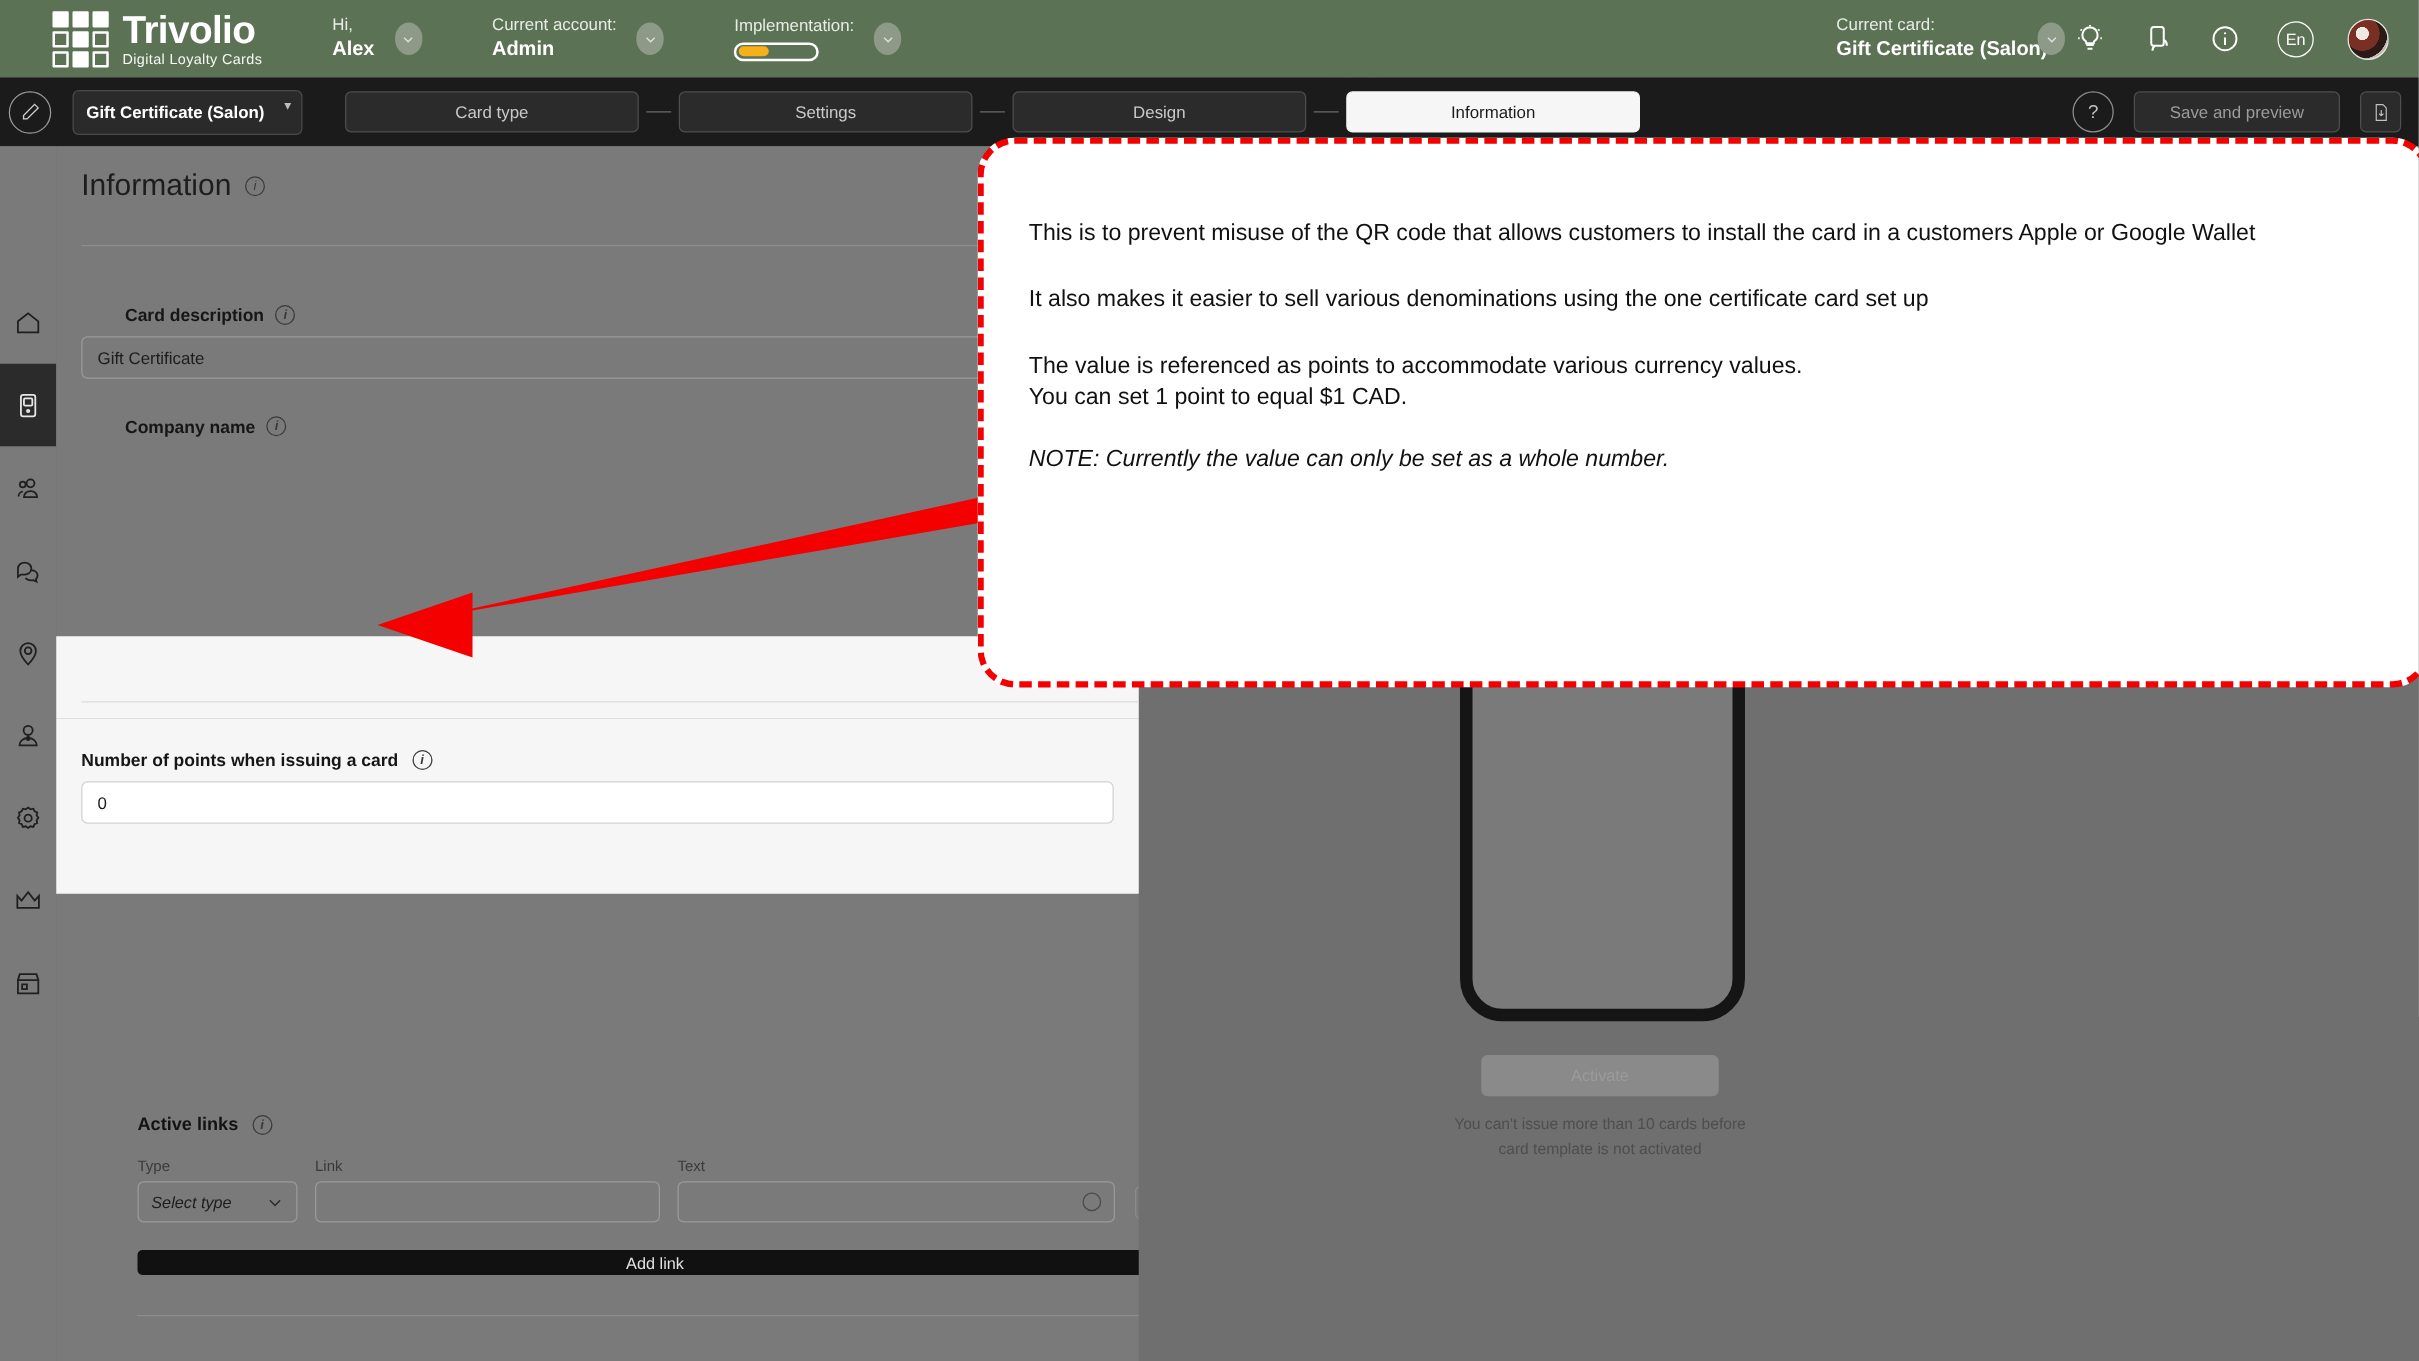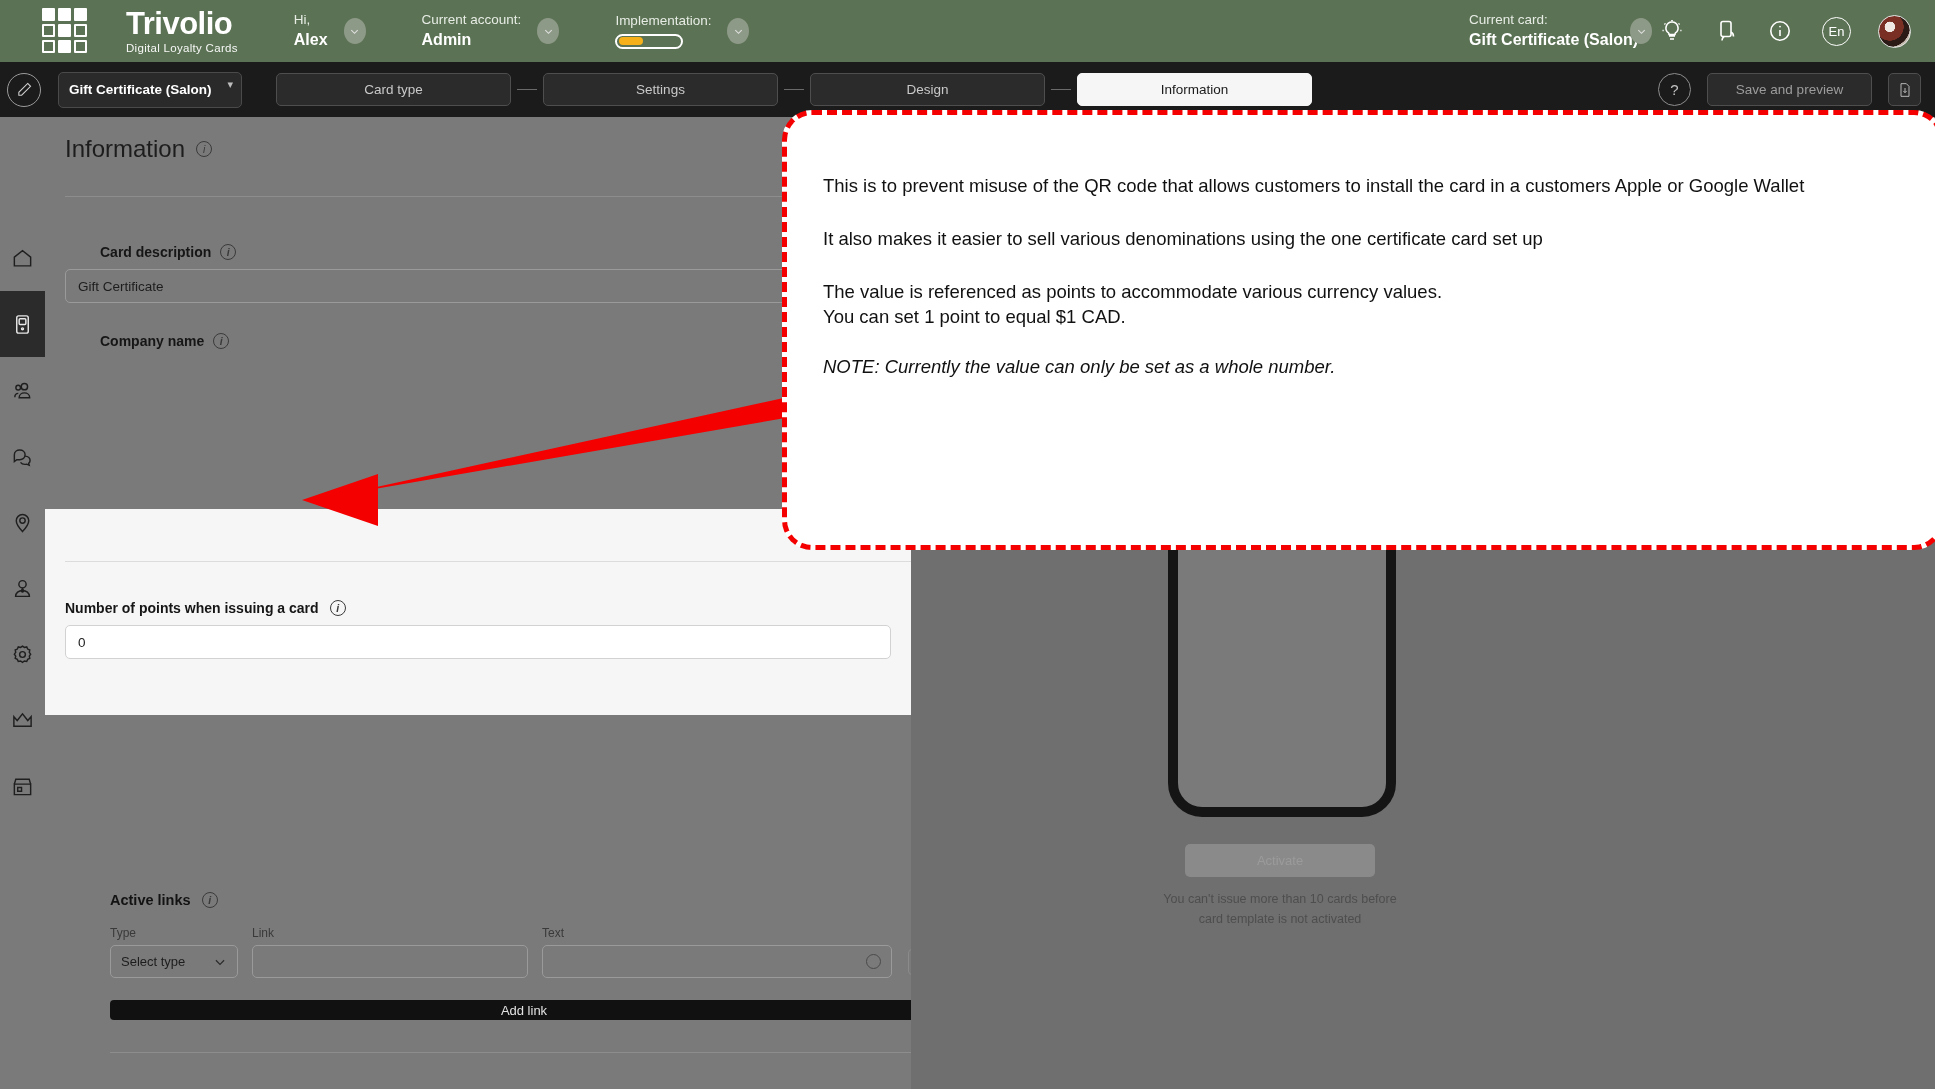--- a/index.html
+++ b/index.html
@@ -9,21 +9,21 @@
     background: #ffffff;
     overflow: hidden;
   }
   #root { position: relative; width: 1935px; height: 1089px; background: #6f6f6f; }
 
   
   .topbar {
     position: absolute; left: 0; top: 0; width: 1935px; height: 62px;
     background: #5b7254; display: flex; align-items: center;
   }
-  .logo-wrap { display: flex; align-items: flex-start; margin-left: 42px; gap: 28px; }
+  .logo-wrap { display: flex; align-items: flex-end; margin-left: 42px; }
   .logo-grid { display: grid; grid-template-columns: repeat(3, 13px); grid-template-rows: repeat(3, 13px); gap: 3px; margin-right: 11px; }
   .lg-cell { border: 2px solid #ffffff; border-radius: 1px; }
   .lg-cell.filled { background: #ffffff; }
   .logo-text { color: #fff; }
   .logo-title { font-size: 31px; font-weight: 700; letter-spacing: -0.5px; line-height: 1; }
   .logo-sub { font-size: 11.5px; letter-spacing: 0.3px; margin-top: 3px; opacity: .95; }
 
   .hdr-field { margin-left: 56px; display: flex; align-items: center; }
   .hdr-field .hf-texts { line-height: 1.25; }
   .hf-label { color: #e7ece5; font-size: 13.5px; }
@@ -145,21 +145,21 @@
   .hb2-input {
     height: 34px; border: 1px solid #d2d2d2; border-radius: 5px; background: #ffffff;
     display: flex; align-items: center; padding: 0 12px; font-size: 13.5px; color: #1d1d1d; margin-top: 9px;
   }
 
   
   .al-section { position: absolute; left: 65px; top: 775px; width: 828px; }
   .al-title { font-size: 14.5px; color: #131313; font-weight: 700; display: flex; align-items: center; }
   .al-cols { display: flex; margin-top: 18px; }
   .al-col-label { font-size: 12px; color: #3a3a3a; }
-  .al-row { display: flex; align-items: center; margin-top: 5px; }
+  .al-row { display: flex; align-items: center; margin-top: 5px; font-style: italic; }
   .al-select {
     width: 128px; height: 33px; border: 1px solid #9a9a9a; border-radius: 5px;
     display: flex; align-items: center; justify-content: space-between; padding: 0 10px;
     font-size: 13px; color: #1d1d1d;
   }
   .al-input {
     height: 33px; border: 1px solid #9a9a9a; border-radius: 5px; margin-left: 14px;
     display: flex; align-items: center; padding: 0 10px;
   }
   .al-input.link { width: 276px; }

